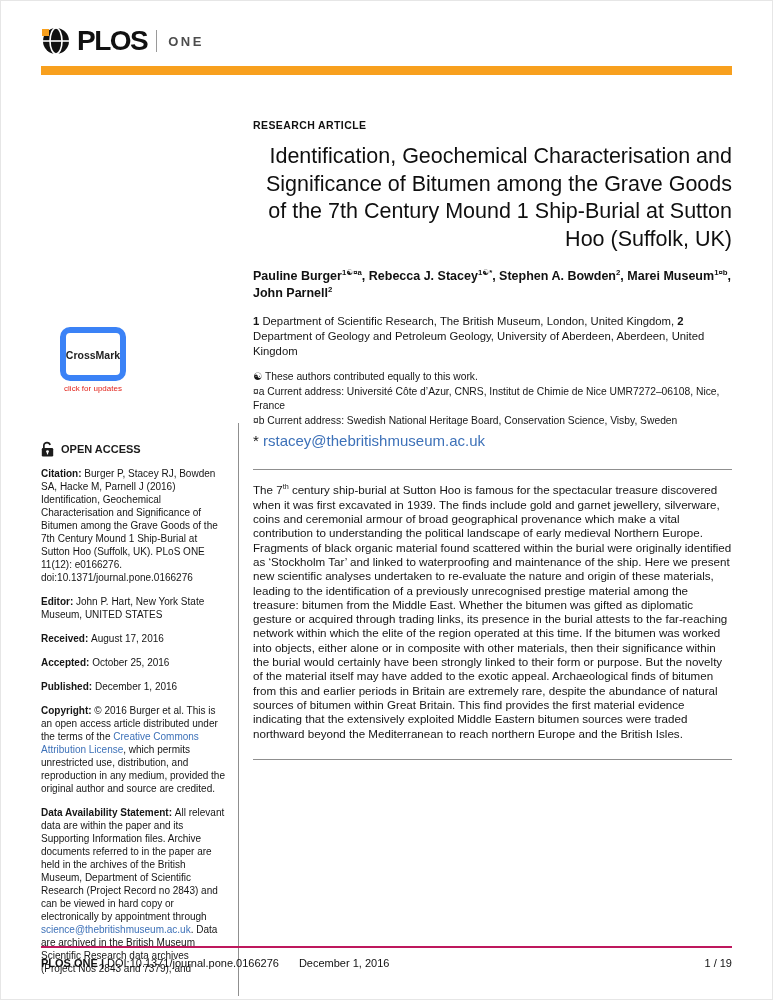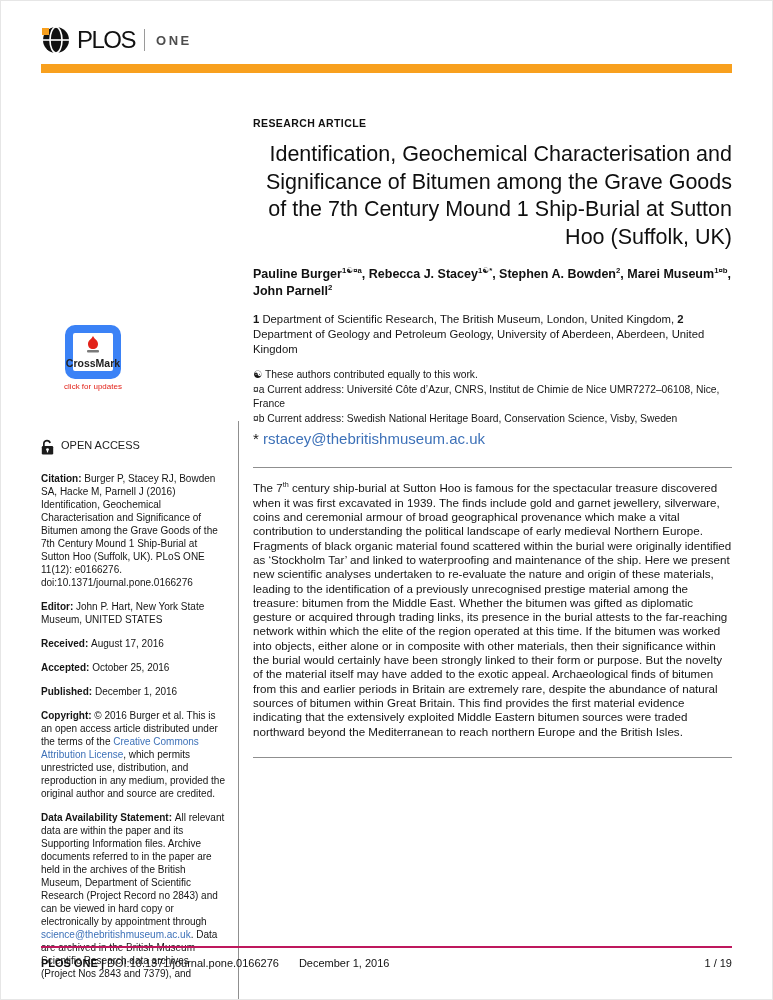--- a/index.html
+++ b/index.html
@@ -6,39 +6,39 @@
   html, body { margin: 0; padding: 0; background: #ffffff; }
   .page {
     width: 773px; height: 1000px; position: relative; overflow: hidden;
     background: #ffffff; border: 1px solid #e6e6e6;
     font-family: "Liberation Sans", "DejaVu Sans", sans-serif;
     color: #161616;
   }
   
   .masthead { display: flex; align-items: center; margin: 24px 40px 0 40px; }
   .globe { width: 30px; height: 30px; flex: none; }
-  .brand { font-size: 24px; font-weight: normal; letter-spacing: -1.5px; margin-left: 6px; color: #111; }
+  .brand { font-size: 28px; font-weight: bold; letter-spacing: -1.5px; margin-left: 6px; color: #111; }
   .brand-divider { width: 1px; height: 22px; background: #9a9a9a; margin: 0 11px 0 9px; }
   .journal { font-size: 13px; font-weight: bold; letter-spacing: 2.5px; color: #4d4d4d; }
   .orange-bar { height: 9px; background: #F8A01E; margin: 9px 40px 0 40px; }
 
   
   .content { display: flex; margin: 0 40px; }
   .sidebar { width: 198px; flex: none; }
   .main { flex: 1; padding-left: 14px; min-width: 0; }
 
   
   .crossmark { margin: 252px 0 0 4px; width: 96px; text-align: center; cursor: pointer; }
-  .cm-box { width: 56px; height: 54px; border: 8px solid #3b82f6; border-radius: 10px;
-            margin: 0 auto; display: flex; flex-direction: column; align-items: center; justify-content: center; background:#fff; }
+  .cm-box { width: 66px; height: 54px; border: 6px solid #3b82f6; border-radius: 10px;
+            margin: 0 auto; display: flex; flex-direction: row; align-items: center; justify-content: center; background:#fff; }
   .cm-label { font-size: 10.5px; font-weight: bold; color: #222; margin-top: 2px; }
   .cm-sub { font-size: 8px; color: #E2231A; margin-top: 3px; }
 
   .sidebar-body { margin-top: 30px; border-right: 1px solid #8f8f8f; padding: 18px 13px 10px 0; min-height: 488px; }
-  .open-access { display: flex; align-items: flex-start; gap: 7px; font-size: 11px; font-weight: normal; color: #1c1c1c; margin-bottom: 17px; }
+  .open-access { display: flex; align-items: center; gap: 7px; font-size: 11px; font-weight: bold; color: #1c1c1c; margin-bottom: 10px; }
   .oa-icon { width: 13px; height: 16px; flex: none; }
   .note { font-size: 10px; line-height: 13px; margin: 0 0 11px 0; color: #151515; }
 
   
   .kicker { margin-top: 44px; font-size: 10.5px; font-weight: bold; letter-spacing: 0.4px; color: #111; }
   .title { margin: 12px 0 0 0; font-size: 21.5px; line-height: 27.5px; font-weight: 400; color: #0f0f0f; text-align: right; }
   .authors { margin-top: 15px; font-size: 12.5px; font-weight: bold; line-height: 17px; color: #111; }
   .affiliations { margin-top: 12px; font-size: 11.3px; line-height: 15px; }
   .head-notes { margin-top: 11px; font-size: 10.3px; line-height: 13.8px; }
   .head-notes p { margin: 0 0 1px 0; }

